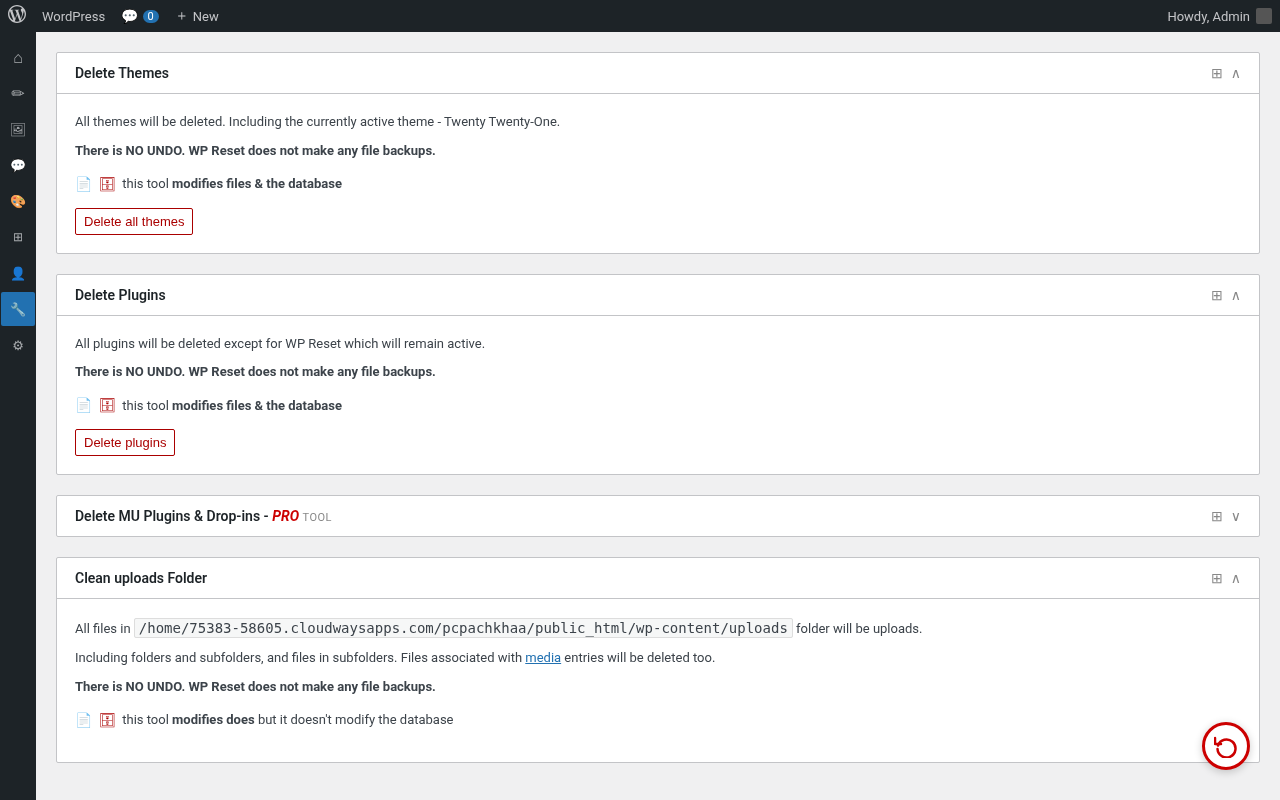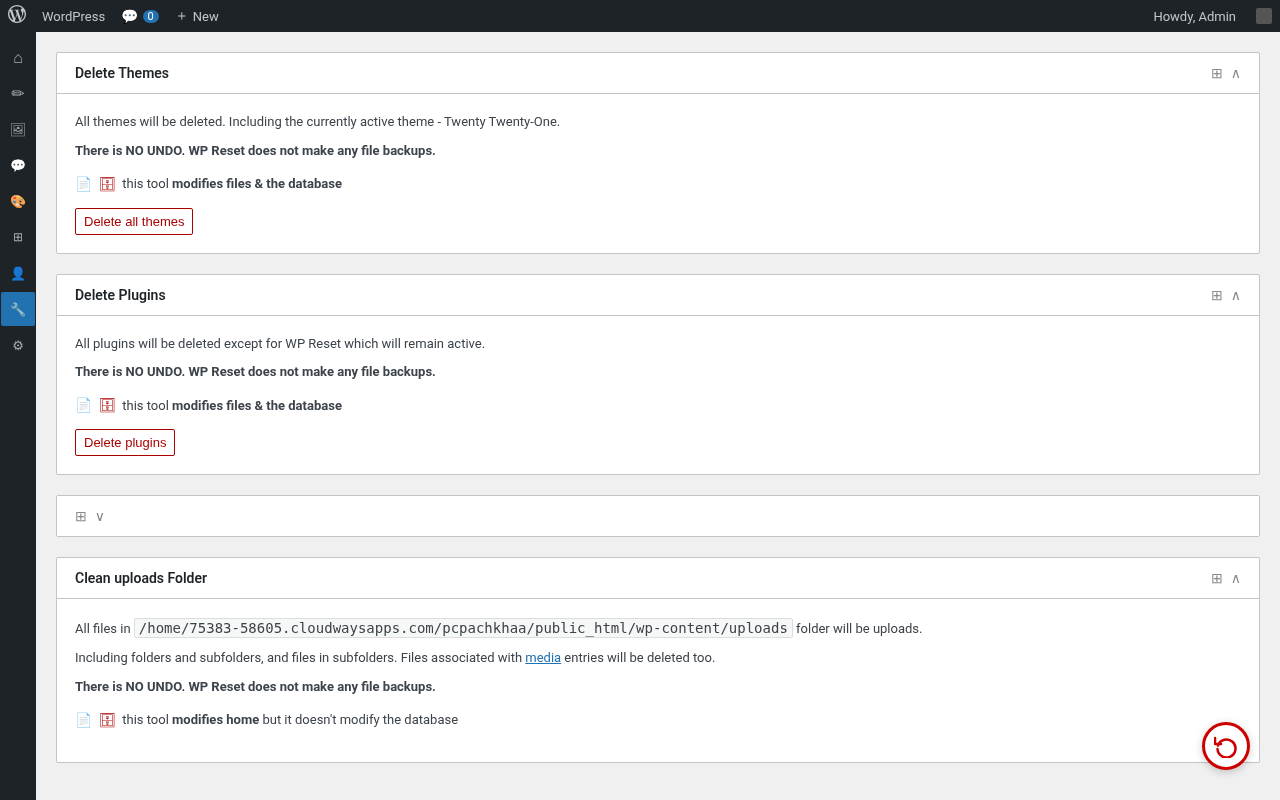--- a/index.html
+++ b/index.html
@@ -17,21 +17,21 @@
       z-index: 100;
     }
     .adminbar-left { display: flex; align-items: center; gap: 0; }
     .adminbar-item {
       display: flex; align-items: center; gap: 4px;
       padding: 0 8px; height: 32px;
       color: #c3c4c7; font-size: 13px; cursor: pointer;
     }
     .adminbar-logo { color: #c3c4c7; font-size: 18px; }
     .adminbar-right { margin-left: auto; display: flex; align-items: center; }
-    .adminbar-howdy { color: #c3c4c7; font-size: 13px; padding: 0 8px; display: flex; align-items: center; gap: 20px; }
+    .adminbar-howdy { color: #c3c4c7; font-size: 13px; padding: 0 8px; display: flex; align-items: center; gap: 6px; }
     .avatar-small { width: 16px; height: 16px; background: #555; border-radius: 2px; display: inline-block; }
     .comment-count { background: #2271b1; color: #fff; border-radius: 10px; padding: 0 5px; font-size: 11px; }
 
     
     .main-wrap {
       display: flex;
       flex: 1;
       overflow: hidden;
     }
 
@@ -242,20 +242,23 @@
           <span class="icon-file">📄</span>
           <span class="icon-db">🗄</span>
           <span><span>this tool</span> <strong>modifies files &amp; the database</strong></span>
         </div>
         <button class="btn-danger">Delete plugins</button>
       </div>
     </div>
 
     <div class="tool-card">
       <div class="tool-card-header collapsed">
+        <span class="tool-card-title">
+          <span>Delete MU Plugins &amp; Drop-ins</span><span> - </span><span class="pro-badge">PRO</span> <span class="tool-label">TOOL</span>
+        </span>
         <div class="header-actions">
           <span class="grid-icon">⊞</span>
           <span class="chevron-icon">∨</span>
         </div>
       </div>
     </div>
 
     <div class="tool-card">
       <div class="tool-card-header">
         <span class="tool-card-title">Clean uploads Folder</span>
@@ -270,21 +273,21 @@
         </p>
         <p class="description-text">
           <span>Including folders and subfolders, and files in subfolders. Files associated with </span><a class="media-link">media</a><span> entries will be deleted too.</span>
         </p>
         <p class="description-text">
           <strong>There is NO UNDO. WP Reset does not make any file backups.</strong>
         </p>
         <div class="modifier-line">
           <span class="icon-file">📄</span>
           <span class="icon-db">🗄</span>
-          <span><span>this tool</span> <strong>modifies home</strong><span> but it doesn't modify the database</span></span>
+          <span><span>this tool</span> <strong>modifies does</strong><span> but it doesn't modify the database</span></span>
         </div>
       </div>
     </div>
 
   </div>
 </div>
 
 <div class="refresh-fab">
   <svg width="24" height="24" viewBox="0 0 24 24" fill="none" stroke="#c00" stroke-width="2.5" stroke-linecap="round" stroke-linejoin="round">
     <polyline points="1 4 1 10 7 10"></polyline>

